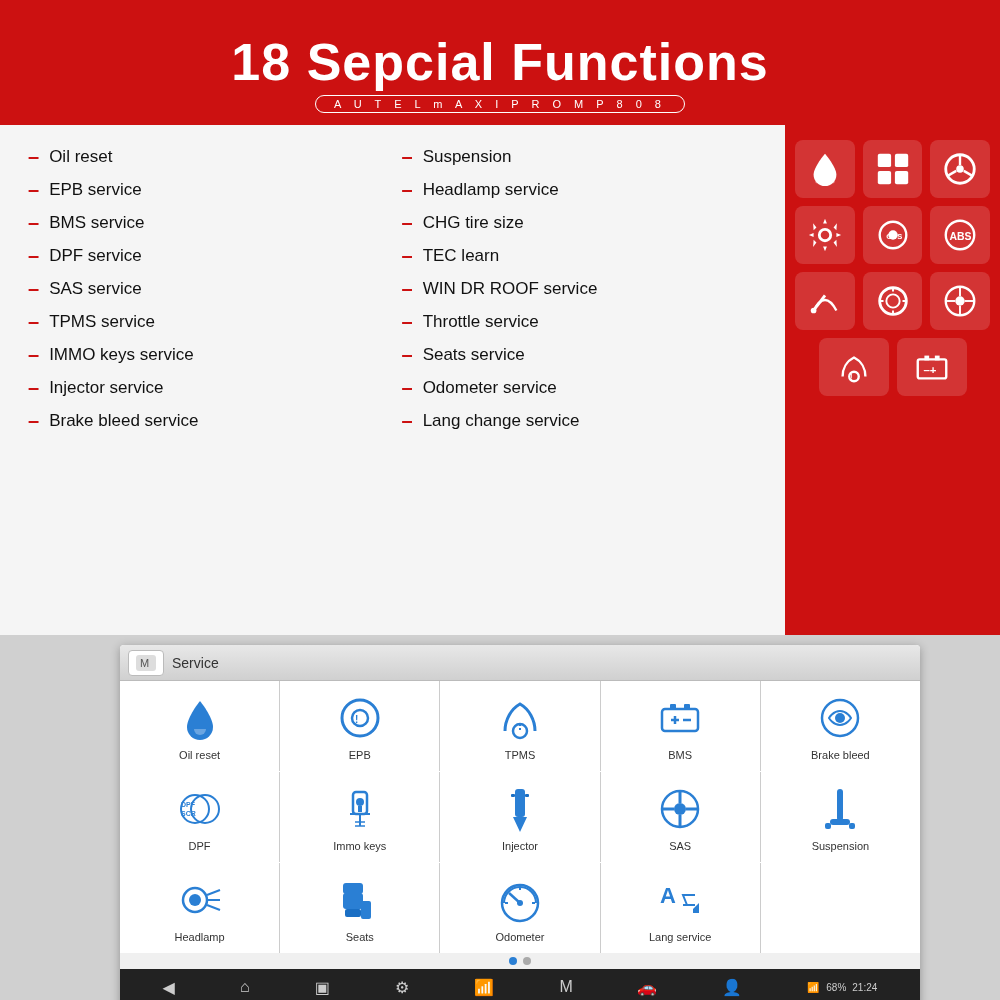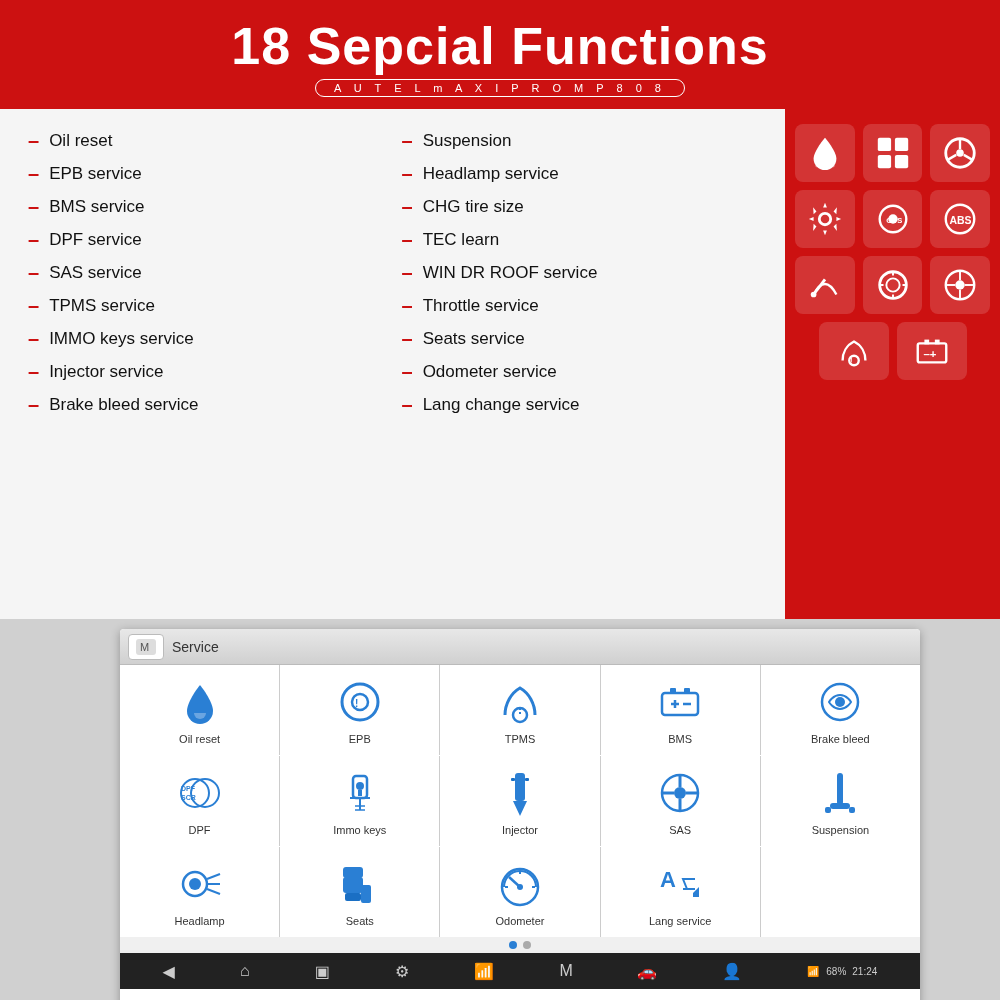--- a/index.html
+++ b/index.html
@@ -8,21 +8,21 @@
       height: 1000px;
       overflow: hidden;
       font-family: Arial, sans-serif;
       background: #fff;
     }
 
     
     .header {
       background: #cc1111;
       width: 100%;
-      padding: 18px 20px 12px;
+      padding: 34px 20px 12px;
       text-align: center;
     }
     .header-title {
       color: #fff;
       font-size: 52px;
       font-weight: 900;
       letter-spacing: 1px;
       line-height: 1.1;
     }
     .header-subtitle {

